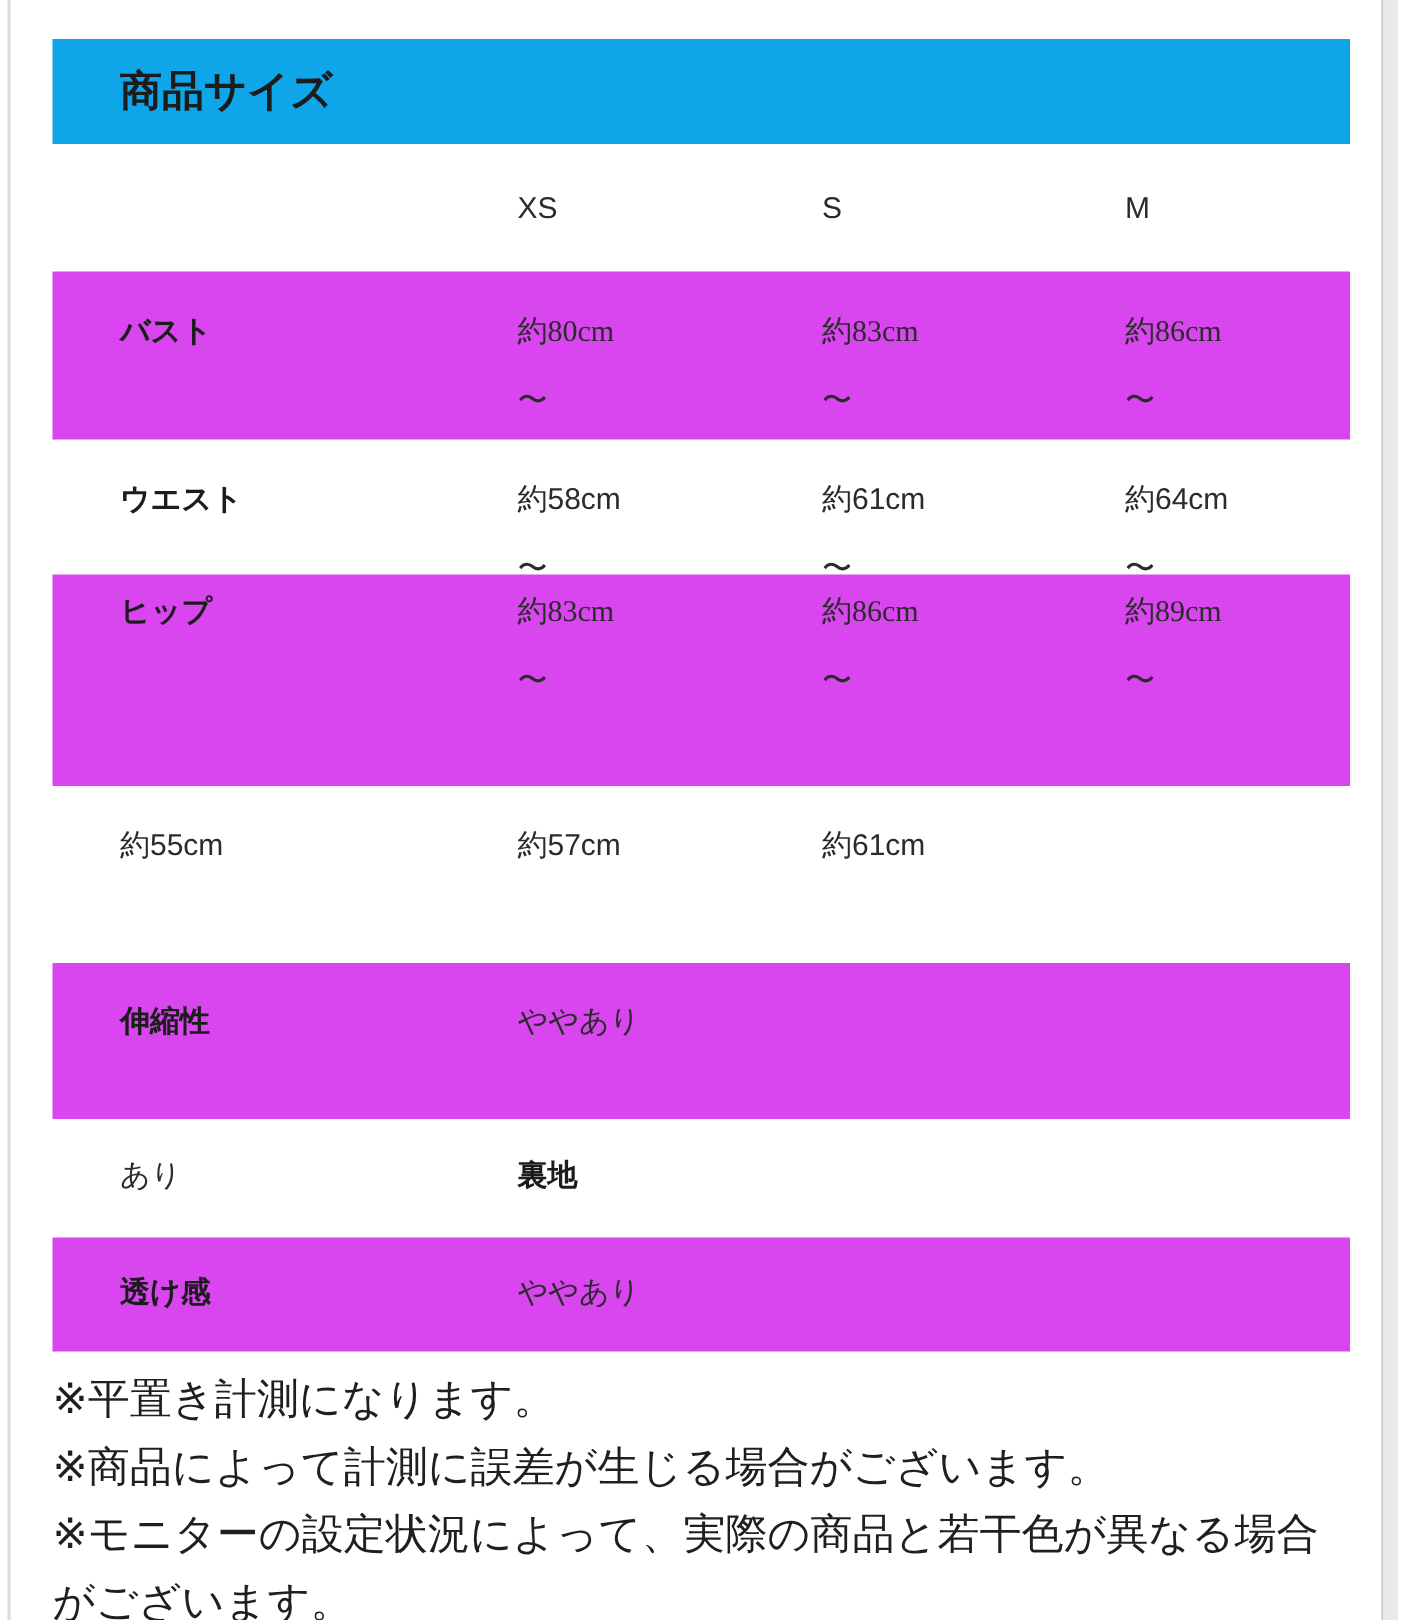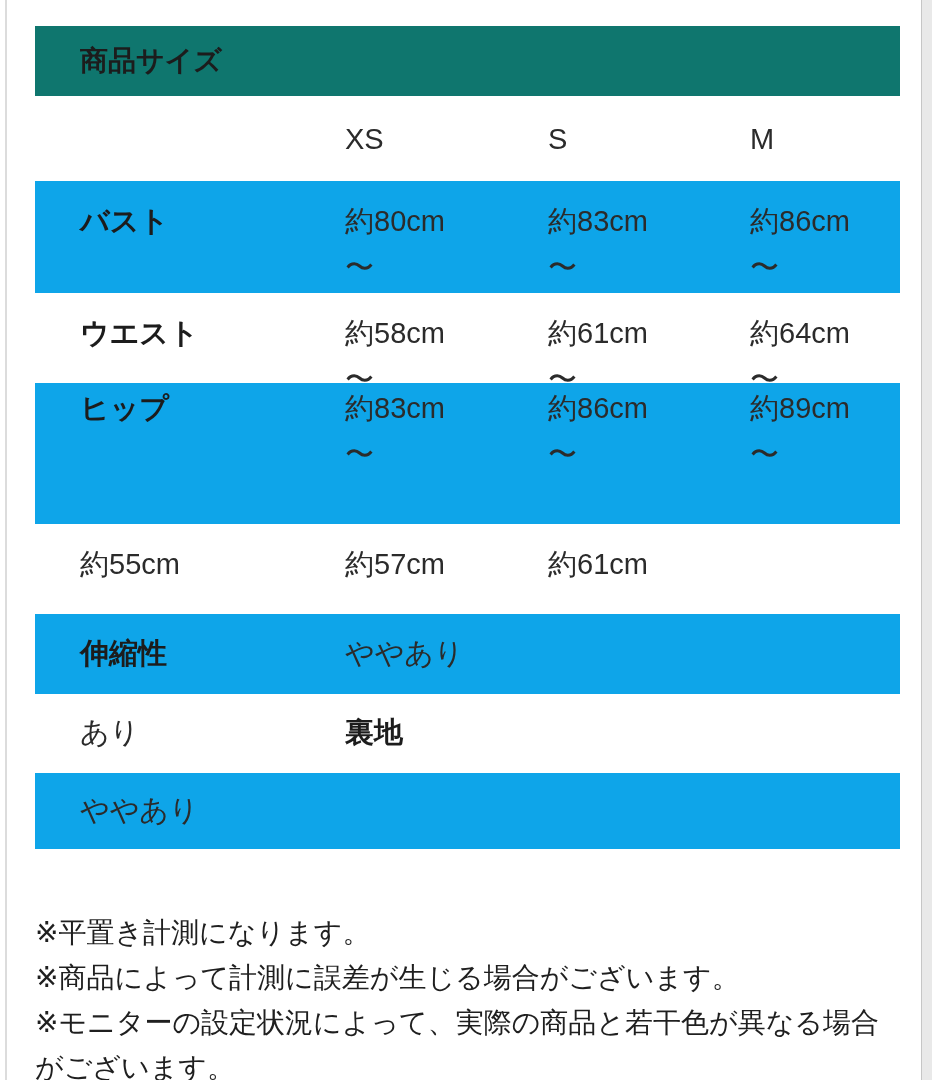--- a/index.html
+++ b/index.html
@@ -20,46 +20,46 @@
     position: absolute; left: 921px; top: 0;
     width: 10px; height: 1080px;
     background: #e9e9e9;
     border-left: 1px solid #c6c6c6;
   }
   .content {
     position: absolute; left: 35px; top: 26px; width: 865px;
   }
   .title-band {
     height: 70px;
-    background: #0f766e;
+    background: #0ea5e9;
     display: flex; align-items: center;
     padding-left: 45px;
     box-sizing: border-box;
     font-size: 28px; font-weight: bold; color: #1c1c1c;
   }
   .t-row {
     display: grid;
     grid-template-columns: 265px 203px 202px 1fr;
     padding-left: 45px;
     box-sizing: border-box;
     align-items: start;
-    font-size: 29px;
+    font-size: 20px;
   }
-  .shaded { background: #0ea5e9; }
+  .shaded { background: #d946ef; font-family: Liberation Serif, serif; }
   .cell {
     line-height: 46px;
     white-space: pre-line;
     color: #2b2b2b;
   }
   .cell.label { font-weight: bold; color: #1c1c1c; }
   .size-header { height: 85px; padding-top: 20px; }
   .h112 { height: 112px; padding-top: 17px; }
   .h115 { height: 90px; padding-top: 17px; }
   .h114 { height: 141px; padding-top: 2px; }
-  .h81  { height: 80px;  padding-top: 16px; }
+  .h81  { height: 104px;  padding-top: 16px; margin-top: 28px; }
   .h79  { height: 79px;  padding-top: 15px; }
   .h76  { height: 76px;  padding-top: 14px; }
   .notes {
     position: absolute; left: 35px; top: 910px; width: 866px;
     font-size: 28px; line-height: 45px; color: #1f1f1f;
   }
   .notes p { margin: 0; }
 </style>
 </head>
 <body>
@@ -124,20 +124,21 @@
   </div>
 
   <div class="t-row h79">
     <span class="cell">あり</span>
     <span class="cell label">裏地</span>
     <span class="cell"></span>
     <span class="cell"></span>
   </div>
 
   <div class="t-row h76 shaded">
+    <span class="cell label">透け感</span>
     <span class="cell">ややあり</span>
     <span class="cell"></span>
     <span class="cell"></span>
   </div>
 
 </div>
 
 <div class="notes">
   <p>※平置き計測になります。</p>
   <p>※商品によって計測に誤差が生じる場合がございます。</p>

